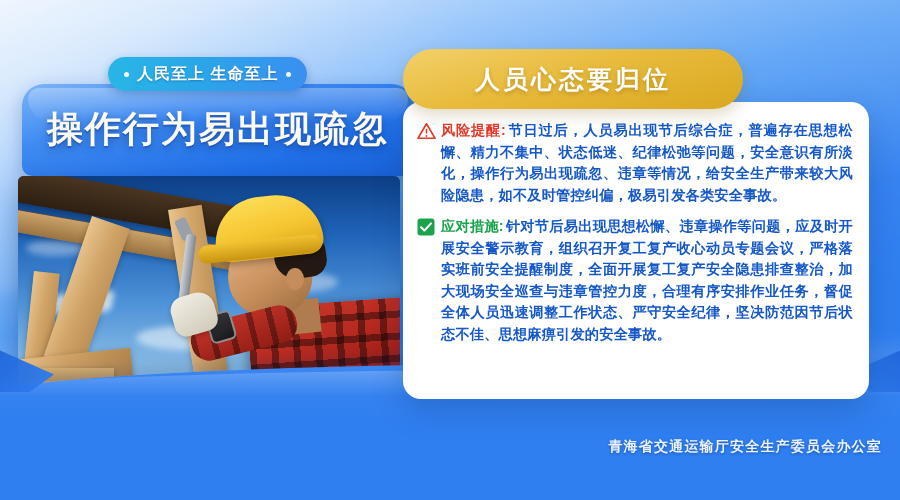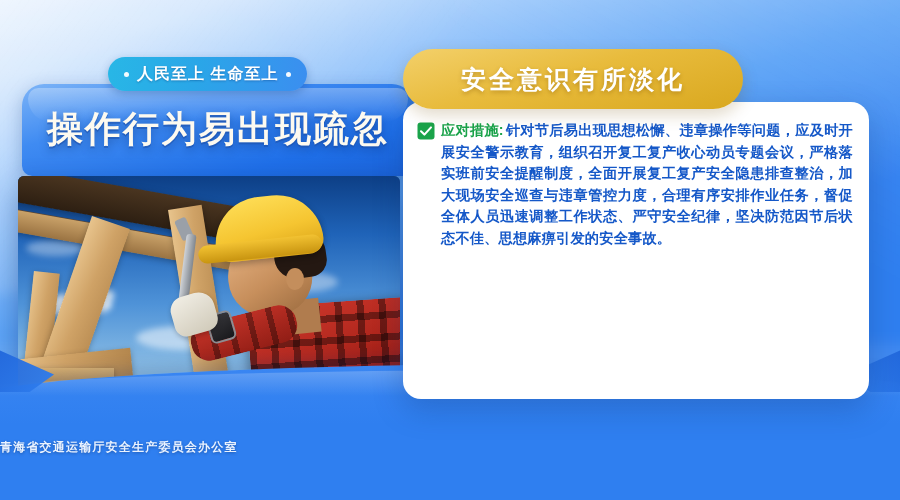--- a/index.html
+++ b/index.html
@@ -249,22 +249,22 @@
     font-size:14.2px;line-height:21.5px;font-weight:bold;
     color:#1558c8;text-align:justify;letter-spacing:.2px;
   }
   .lead-risk{color:#e03a2a;margin-right:2px;}
   .lead-measure{color:#1aa34a;margin-right:2px;}
 
   svg.ic{display:block;}
 
   
   .footer-text{
-    position:absolute;left:0;right:18px;bottom:28px;text-align:left;
-    color:#eaf3ff;font-size:12px;font-weight:bold;letter-spacing:1.2px;
+    position:absolute;left:0;right:18px;bottom:28px;text-align:right;
+    color:#eaf3ff;font-size:14px;font-weight:bold;letter-spacing:1.2px;
     text-shadow:0 1px 3px rgba(8,40,100,.45);
     z-index:7;
   }
   .watermark{
     position:absolute;right:28px;bottom:22px;
     font-family:"DejaVu Sans",sans-serif;
     font-size:31px;color:#111317;letter-spacing:.2px;
     opacity:.92;white-space:nowrap;z-index:8;
   }
 </style>
@@ -323,25 +323,37 @@
           <div class="watch"></div>
           <div class="glove"></div>
           <div class="belt"></div>
           <div class="pouch"></div>
         </div>
       </div>
     </div>
   </div>
 
   <div class="yellow-banner">
-    <span class="banner-text">安全意识有所淡化</span>
+    <span class="banner-text">人员心态要归位</span>
   </div>
 
   <div class="white-card">
 
+    <div class="para">
+      <span class="icon-slot">
+        <svg class="ic" width="19" height="18" viewBox="0 0 20 18" aria-hidden="true">
+          <path d="M10 1.4 L19 16.6 H1 Z" fill="none" stroke="#e03a2a" stroke-width="1.7" stroke-linejoin="round"></path>
+          <rect x="9.2" y="6.6" width="1.6" height="5.4" rx=".8" fill="#e03a2a"></rect>
+          <circle cx="10" cy="14.2" r="1" fill="#e03a2a"></circle>
+        </svg>
+      </span>
+      <div class="para-body">
+        <span class="lead-risk">风险提醒:</span><span>节日过后，人员易出现节后综合症，普遍存在思想松懈、精力不集中、状态低迷、纪律松弛等问题，安全意识有所淡化，操作行为易出现疏忽、违章等情况，给安全生产带来较大风险隐患，如不及时管控纠偏，极易引发各类安全事故。</span>
+      </div>
+    </div>
 
     <div class="para">
       <span class="icon-slot">
         <svg class="ic" width="18" height="18" viewBox="0 0 18 18" aria-hidden="true">
           <rect x="0.5" y="0.5" width="17" height="17" rx="3" fill="#1aa34a"></rect>
           <path d="M4 9.3 L7.4 12.6 L14 5.4" fill="none" stroke="#ffffff" stroke-width="2.1" stroke-linecap="round" stroke-linejoin="round"></path>
         </svg>
       </span>
       <div class="para-body">
         <span class="lead-measure">应对措施:</span><span>针对节后易出现思想松懈、违章操作等问题，应及时开展安全警示教育，组织召开复工复产收心动员专题会议，严格落实班前安全提醒制度，全面开展复工复产安全隐患排查整治，加大现场安全巡查与违章管控力度，合理有序安排作业任务，督促全体人员迅速调整工作状态、严守安全纪律，坚决防范因节后状态不佳、思想麻痹引发的安全事故。</span>

